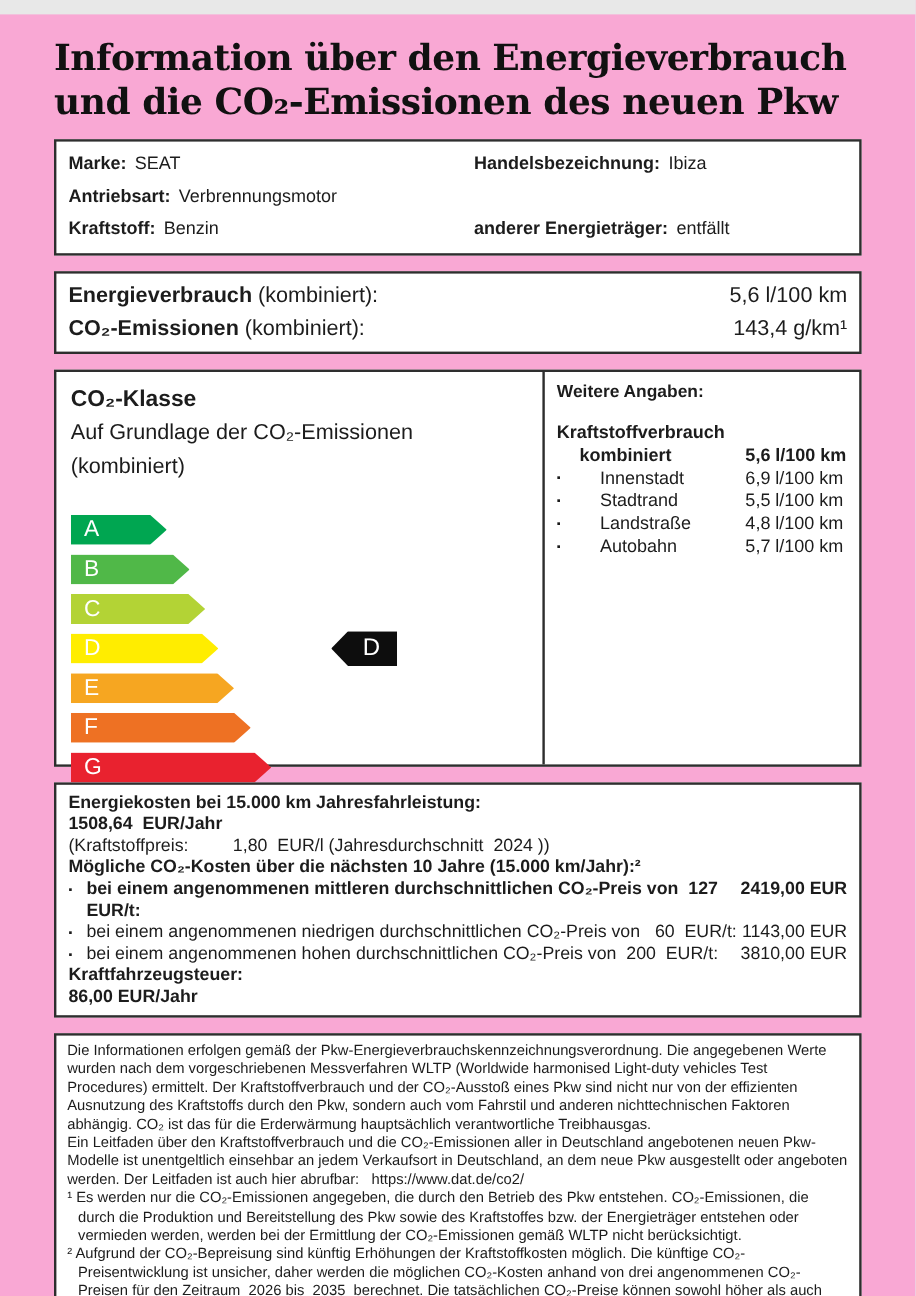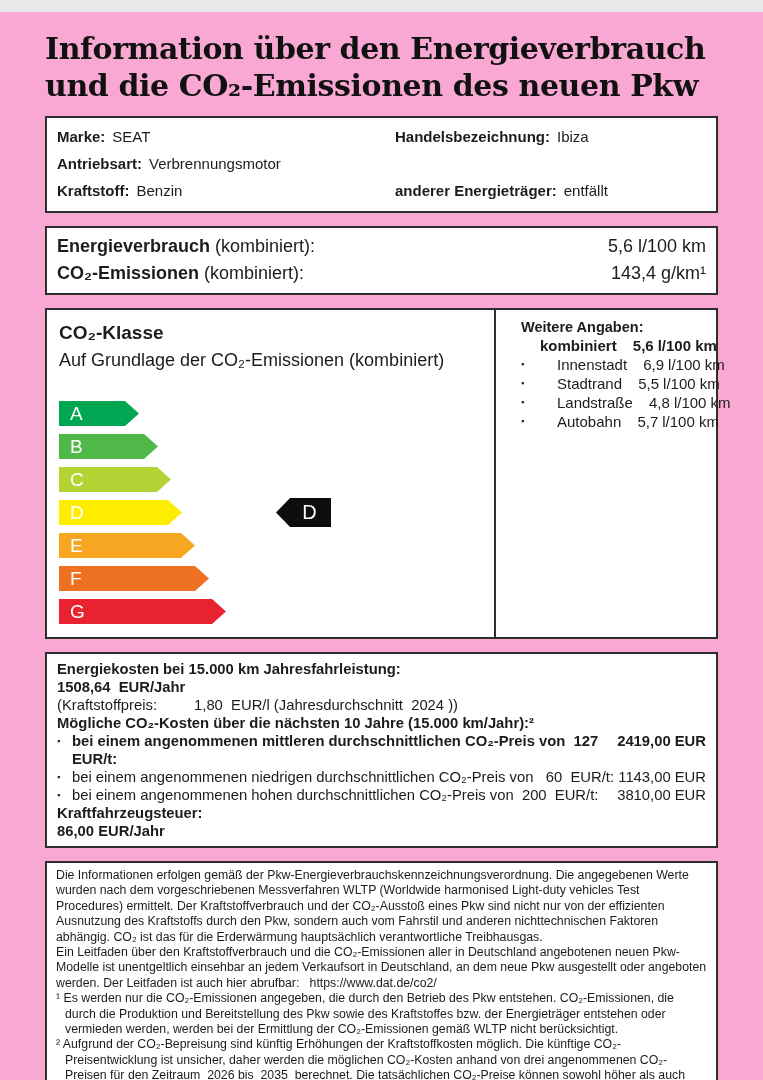--- a/index.html
+++ b/index.html
@@ -61,23 +61,23 @@
   .arrow-g { width:167px; background:#e9222f; }
   .rating-marker {
     position:absolute; left:217px; top:-2px;
     width:55px; height:29px; background:#0d0d0d;
     clip-path:polygon(14px 0, 100% 0, 100% 100%, 14px 100%, 0 50%);
     color:#fff; font-size:20px;
     display:flex; align-items:center; justify-content:center;
     padding-left:12px; box-sizing:border-box;
   }
   .co2-right {
-    width:222px; flex:0 0 auto;
+    width:264px; flex:0 0 auto;
     border-left:2px solid #2e2e2e;
-    padding:8px 8px 8px 25px; box-sizing:border-box;
+    padding:8px 8px 8px 10px; box-sizing:border-box;
   }
   .wa-title { font-size:14.5px; font-weight:700; line-height:18px; }
   .wa-header { font-size:15px; font-weight:700; margin-top:15px; line-height:19px; }
   .wa-row {
     display:grid; grid-template-columns:15px 1fr 33px 62px;
     font-size:15px; line-height:19px; column-gap:4px;
   }
   .wa-row .val { text-align:right; }
   .wa-row .unit { text-align:left; }
   .wa-row.bold { font-weight:700; }
@@ -179,20 +179,21 @@
         </div>
         <div class="arrow-row">
           <div class="arrow arrow-g">
               <span>G</span>
             </div>
         </div>
       </div>
     </div>
     <div class="co2-right">
       <div class="wa-title">Weitere Angaben:</div>
+      <div class="wa-header">Kraftstoffverbrauch</div>
       <div class="wa-row bold">
         <span></span>
         <span>kombiniert</span>
         <span class="val">5,6</span>
         <span class="unit">l/100 km</span>
       </div>
       <div class="wa-row">
         <span class="sq">▪</span>
         <span class="ind">Innenstadt</span>
         <span class="val">6,9</span>

